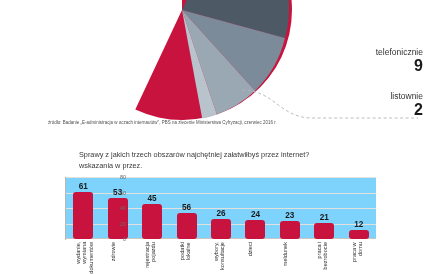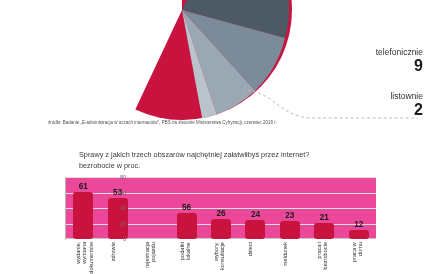--- a/index.html
+++ b/index.html
@@ -94,21 +94,21 @@
     line-height: 1.45;
   }
   #bar-title .t2 { display: block; }
 
   #plot {
     position: absolute;
     left: 66px;
     top: 35px;
     width: 310px;
     height: 62px;
-    background: #ec4899;
+    background: #7dd3fc;
   }
   .gridline {
     position: absolute;
     left: 0;
     width: 100%;
     height: 1px;
     background: #e2e0dd;
   }
   .axis-base {
     position: absolute;
@@ -204,39 +204,43 @@
       <path d="M2 6 C 34 6, 40 34, 72 34 L 178 34" fill="none" stroke="#b4b4b4" stroke-width="0.9" stroke-dasharray="3 2.5"></path>
     </svg>
 
     <div id="source-line">źródło: Badanie „E-administracja w oczach internautów", PBS na zlecenie Ministerstwa Cyfryzacji, czerwiec 2016 r.</div>
   </div>
 
   <div id="bar-section">
 
     <div id="bar-title">
       <span>Sprawy z jakich trzech obszarów najchętniej załatwiłbyś przez internet?</span>
-      <span class="t2">bezrobocie w proc.</span>
+      <span class="t2">wskazania w przez.</span>
     </div>
 
     <div id="yaxis-line"></div>
 
     <div id="plot">
 
       <div class="axis-base"></div>
     <div class="gridline" style="top: 46.5px;"></div>
         <div class="gridline" style="top: 31px;"></div>
         <div class="gridline" style="top: 15.5px;"></div>
         <div class="gridline" style="top: 0px;"></div>
         <div class="bar-col" style="left: 7.22222px; width: 20px; height: 62px;">
           <div class="bar-val">61</div>
           <div class="bar-rect" style="height: 47.275px; background: rgb(201, 19, 63);"></div>
         </div>
         <div class="bar-col" style="left: 41.6667px; width: 20px; height: 62px;">
           <div class="bar-val">53</div>
           <div class="bar-rect" style="height: 41.075px; background: rgb(201, 19, 63);"></div>
+        </div>
+        <div class="bar-col" style="left: 76.1111px; width: 20px; height: 62px;">
+          <div class="bar-val">45</div>
+          <div class="bar-rect" style="height: 34.875px; background: rgb(201, 19, 63);"></div>
         </div>
         <div class="bar-col" style="left: 110.556px; width: 20px; height: 62px;">
           <div class="bar-val">56</div>
           <div class="bar-rect" style="height: 25.575px; background: rgb(201, 19, 63);"></div>
         </div>
         <div class="bar-col" style="left: 145px; width: 20px; height: 62px;">
           <div class="bar-val">26</div>
           <div class="bar-rect" style="height: 20.15px; background: rgb(201, 19, 63);"></div>
         </div>
         <div class="bar-col" style="left: 179.444px; width: 20px; height: 62px;">

